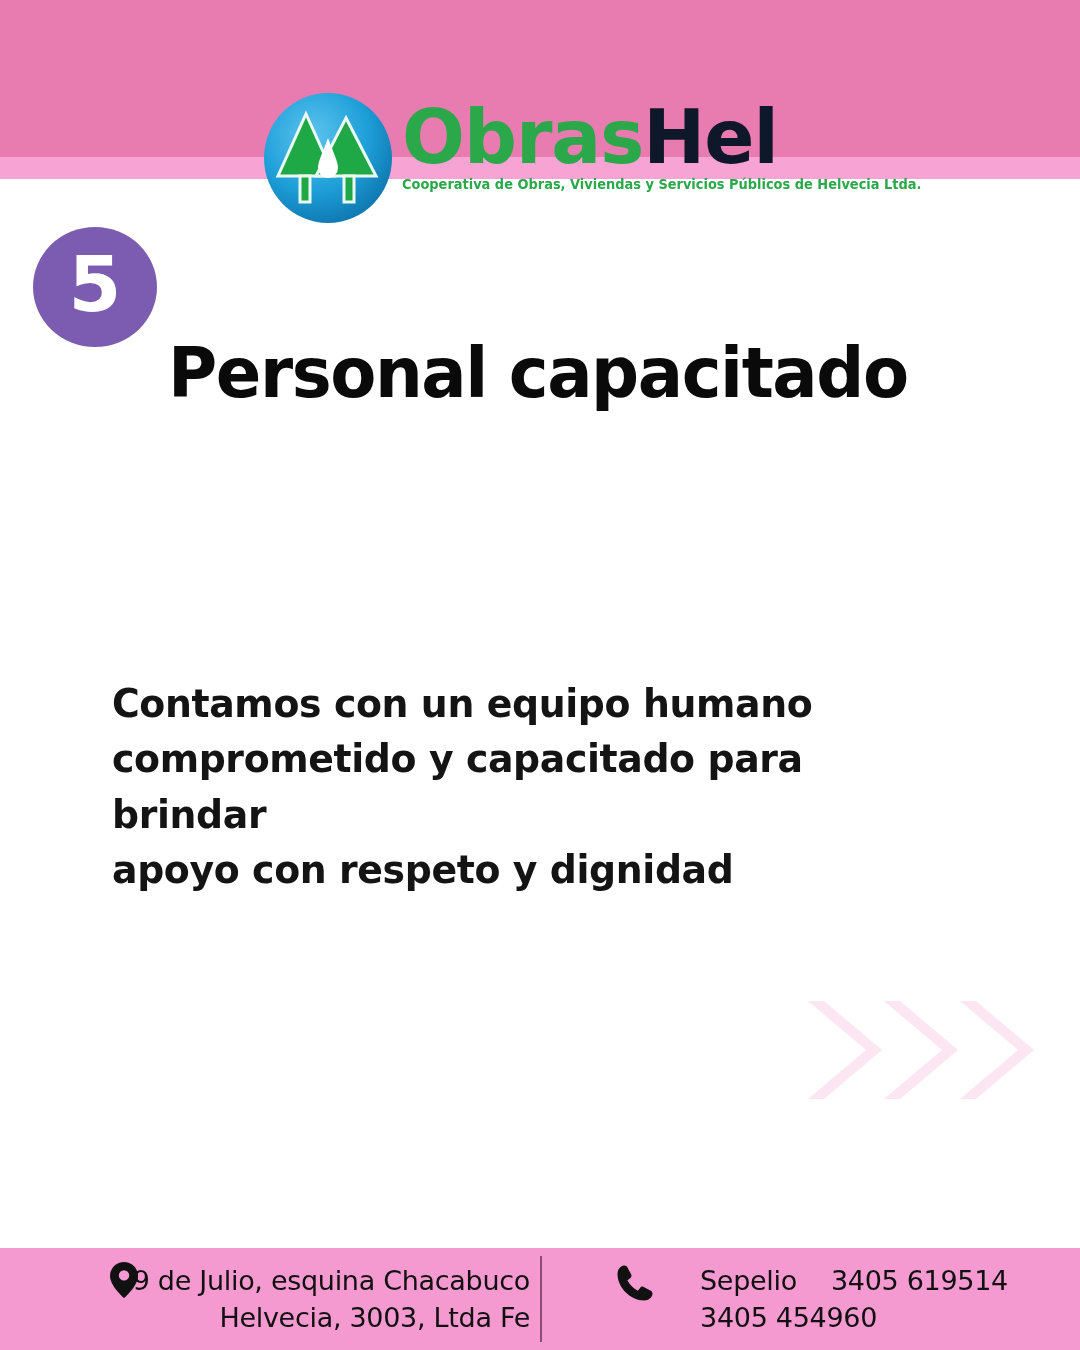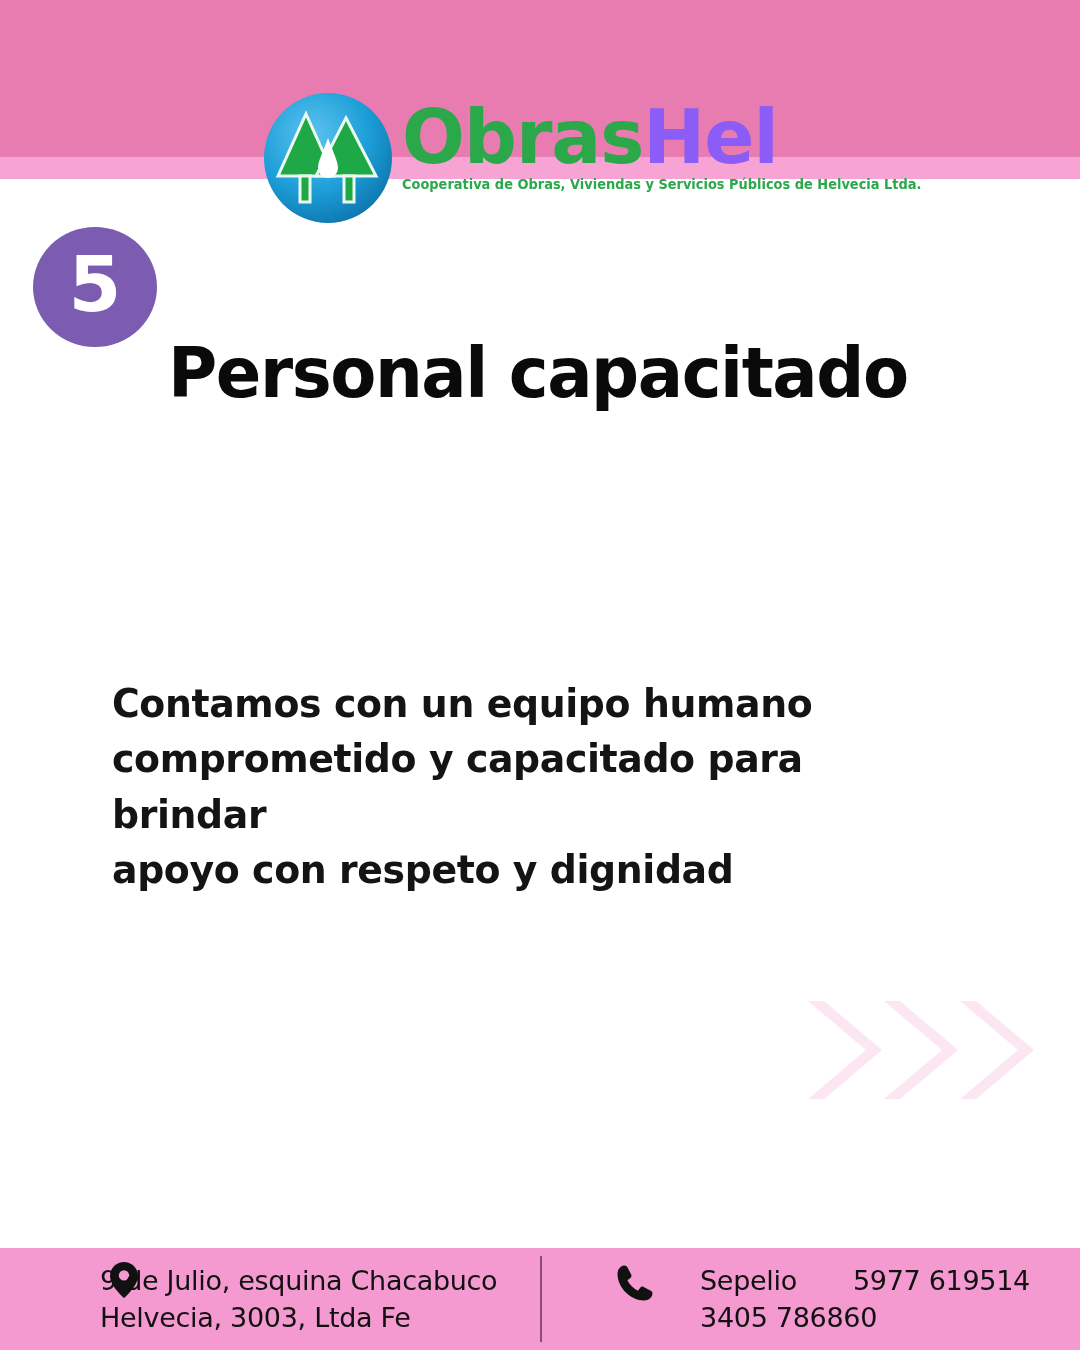--- a/index.html
+++ b/index.html
@@ -52,21 +52,21 @@
     font-family: "DejaVu Sans", sans-serif;
     font-size: 74px;
     font-weight: 700;
     line-height: 0.95;
     letter-spacing: -1px;
     color: #2aa84a;
     white-space: nowrap;
     margin: 0;
   }
   .logo-word .hel {
-    color: #8b5cf6;
+    color: #0f172a;
     font-weight: 800;
   }
   .logo-tagline {
     font-family: "DejaVu Sans", sans-serif;
     font-size: 13.5px;
     font-weight: 700;
     color: #2aa84a;
     white-space: nowrap;
     margin-top: 4px;
     transform: scaleX(0.96);
@@ -140,21 +140,21 @@
   .footer-divider {
     position: absolute;
     left: 540px; top: 1256px;
     width: 2px; height: 86px;
     background: #8a4e72;
   }
   .footer-addr {
     position: absolute;
     left: 100px; top: 1262px;
     width: 430px;
-    text-align: left;
+    text-align: right;
     font-family: "DejaVu Sans", sans-serif;
     font-size: 27px;
     font-weight: 400;
     line-height: 1.38;
     color: #111111;
     letter-spacing: -0.3px;
   }
   .pin-icon {
     position: absolute;
     left: 110px; top: 1262px;
@@ -171,21 +171,21 @@
     width: 330px;
     font-family: "DejaVu Sans", sans-serif;
     font-size: 27px;
     font-weight: 400;
     line-height: 1.38;
     color: #111111;
     letter-spacing: -0.3px;
   }
   .phone-row {
     display: flex;
-    justify-content: space-between;
+    justify-content: flex-start;
     gap: 34px;
     white-space: nowrap;
   }
   .phone-label { }
 </style>
 </head>
 <body>
 
 <div class="canvas">
 
@@ -257,20 +257,20 @@
 
   <div class="phone-icon">
     <svg viewBox="0 0 44 44" width="44" height="44" aria-hidden="true">
       <path d="M12.5 3.5 C9 3.5 5.5 7 5.5 12 c0 13.5 13 26.5 26.5 26.5 5 0 8.5 -3.5 8.5 -7 0 -1.2 -0.6 -2.2 -1.7 -2.8 l-7.2 -3.8 c-1.2 -0.6 -2.6 -0.3 -3.4 0.8 l-2.3 3 c-4.6 -2.3 -8.2 -5.9 -10.5 -10.5 l3 -2.3 c1.1 -0.8 1.4 -2.2 0.8 -3.4 l-3.8 -7.2 c-0.6 -1.1 -1.6 -1.8 -2.9 -1.8 Z" fill="#111111"></path>
     </svg>
   </div>
 
   <div class="footer-phones">
     <div class="phone-row">
       <span class="phone-label">Sepelio</span>
-      <span>5977 619514</span>
+      <span>3405 619514</span>
     </div>
     <div class="phone-row">
-      <span>3405 786860</span>
+      <span>3405 454960</span>
     </div>
   </div>
 
 </div>
 
 </body></html>

